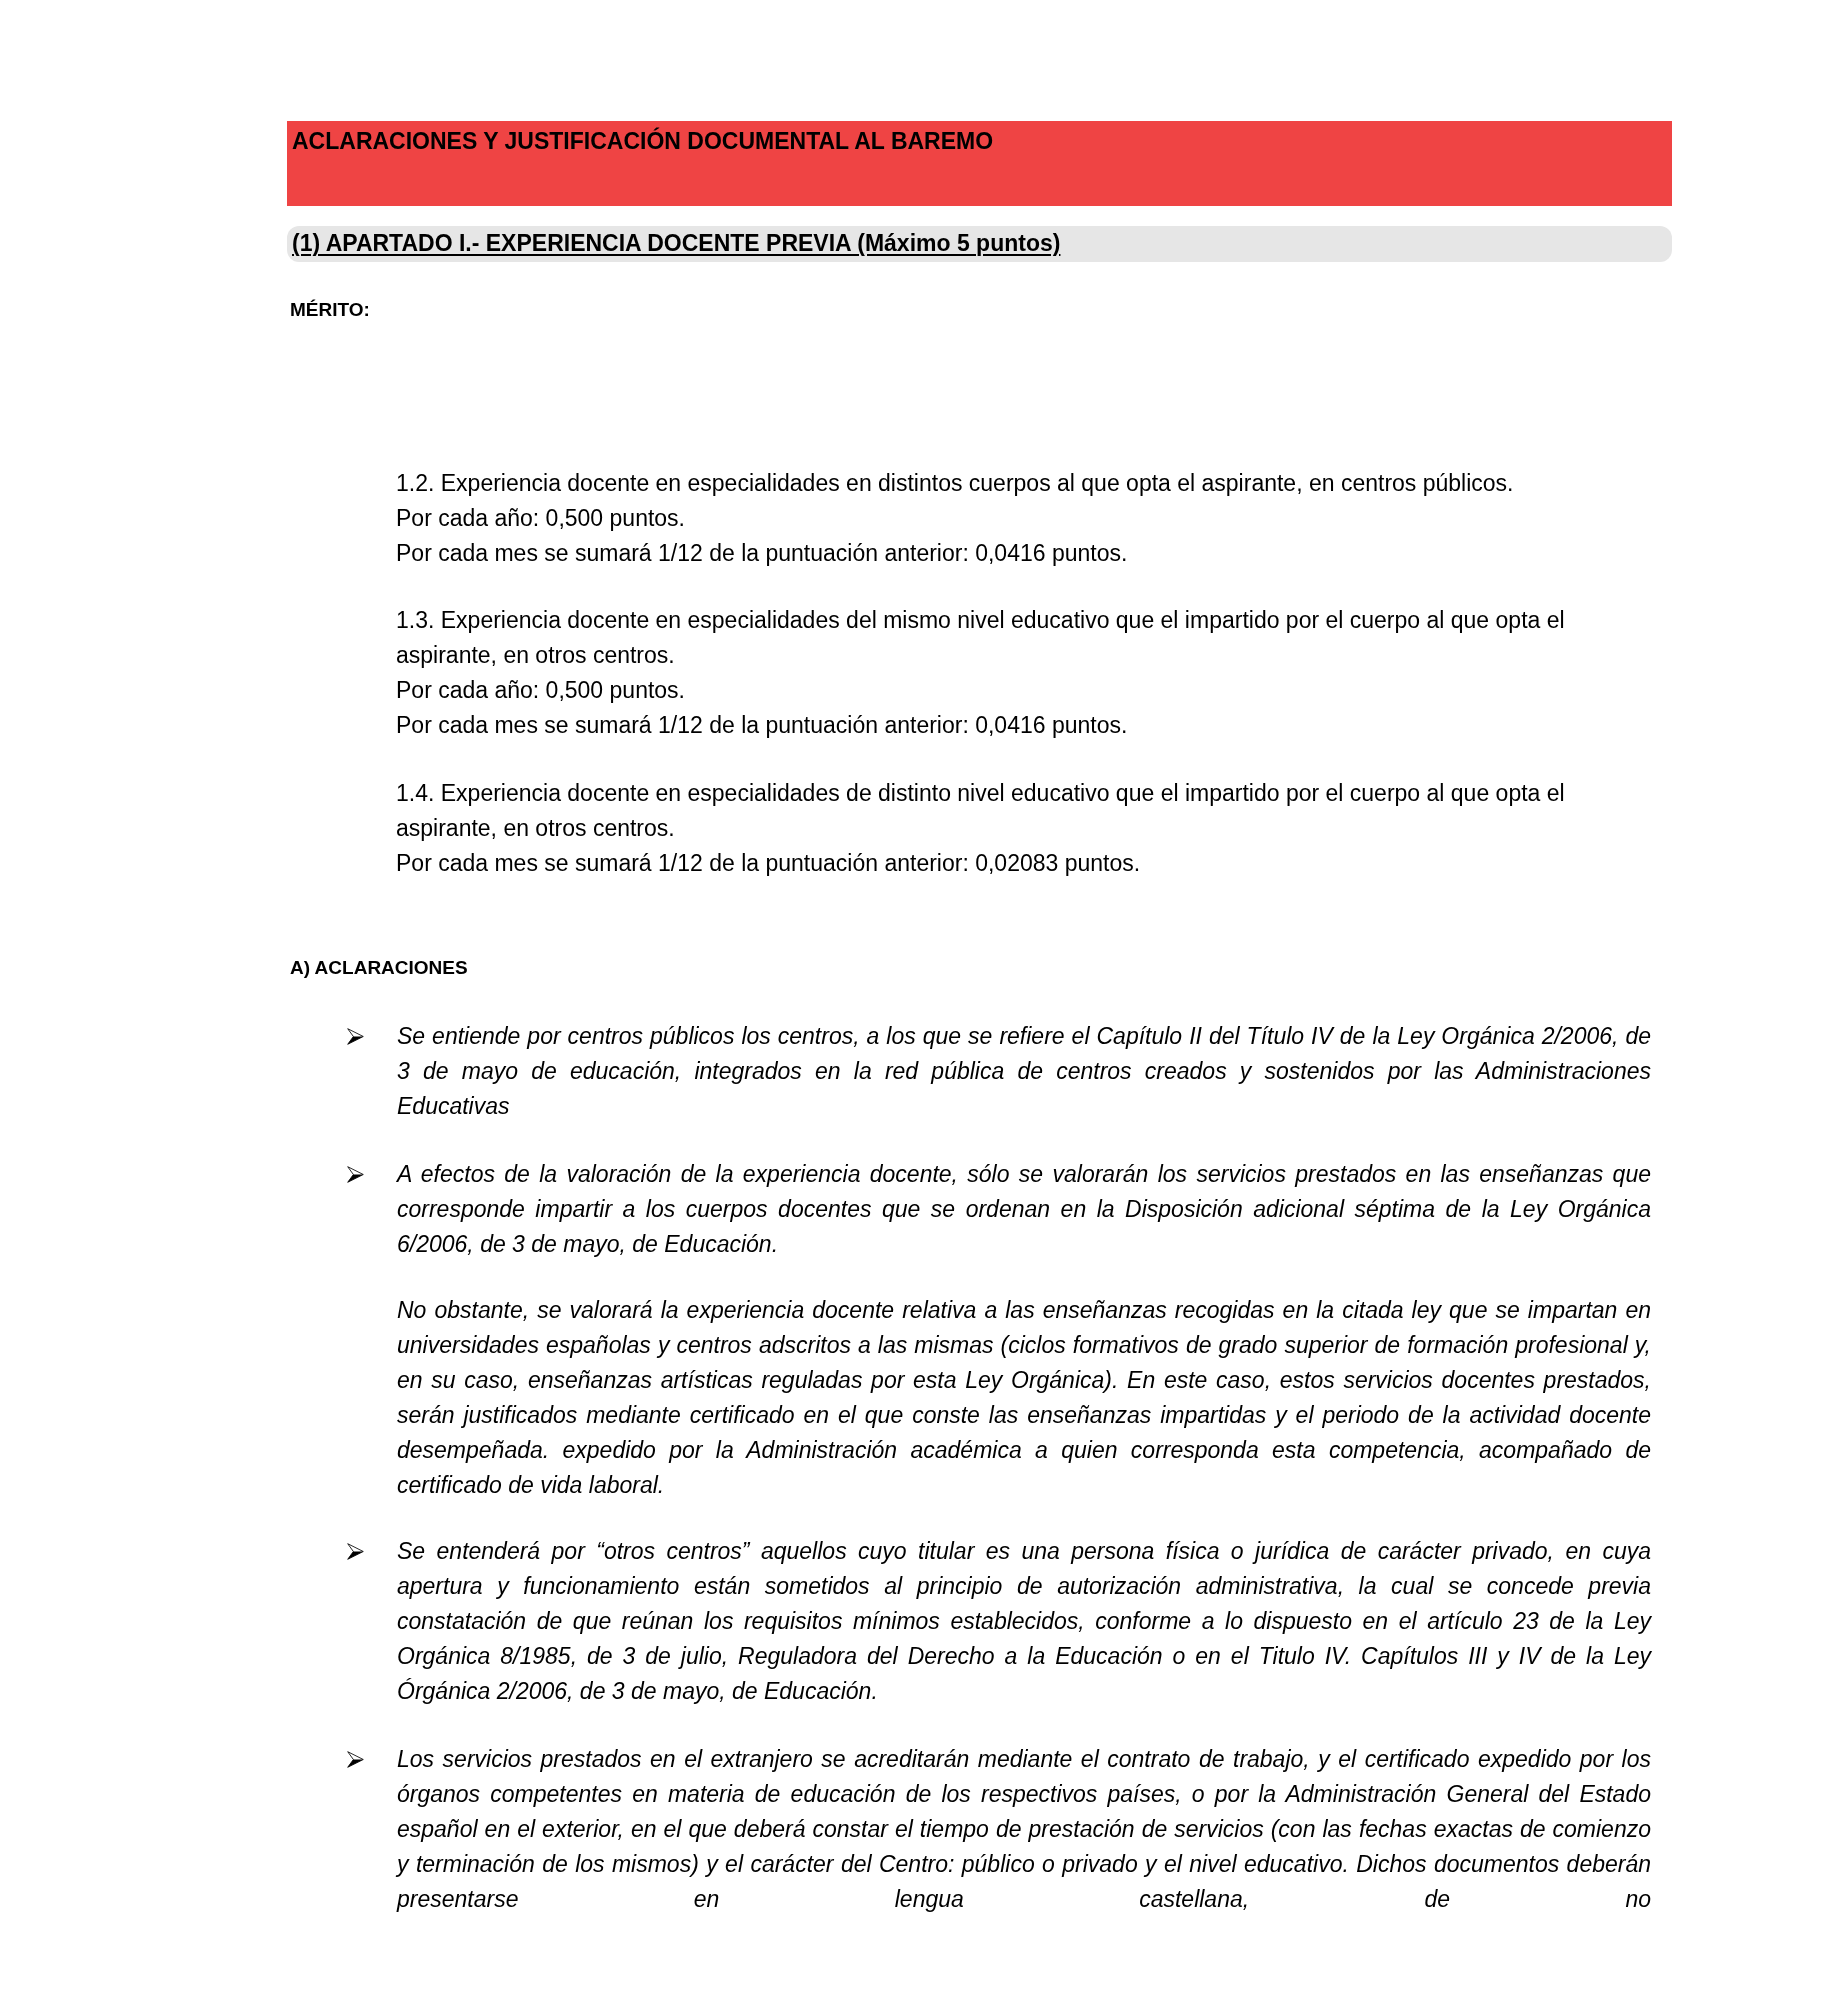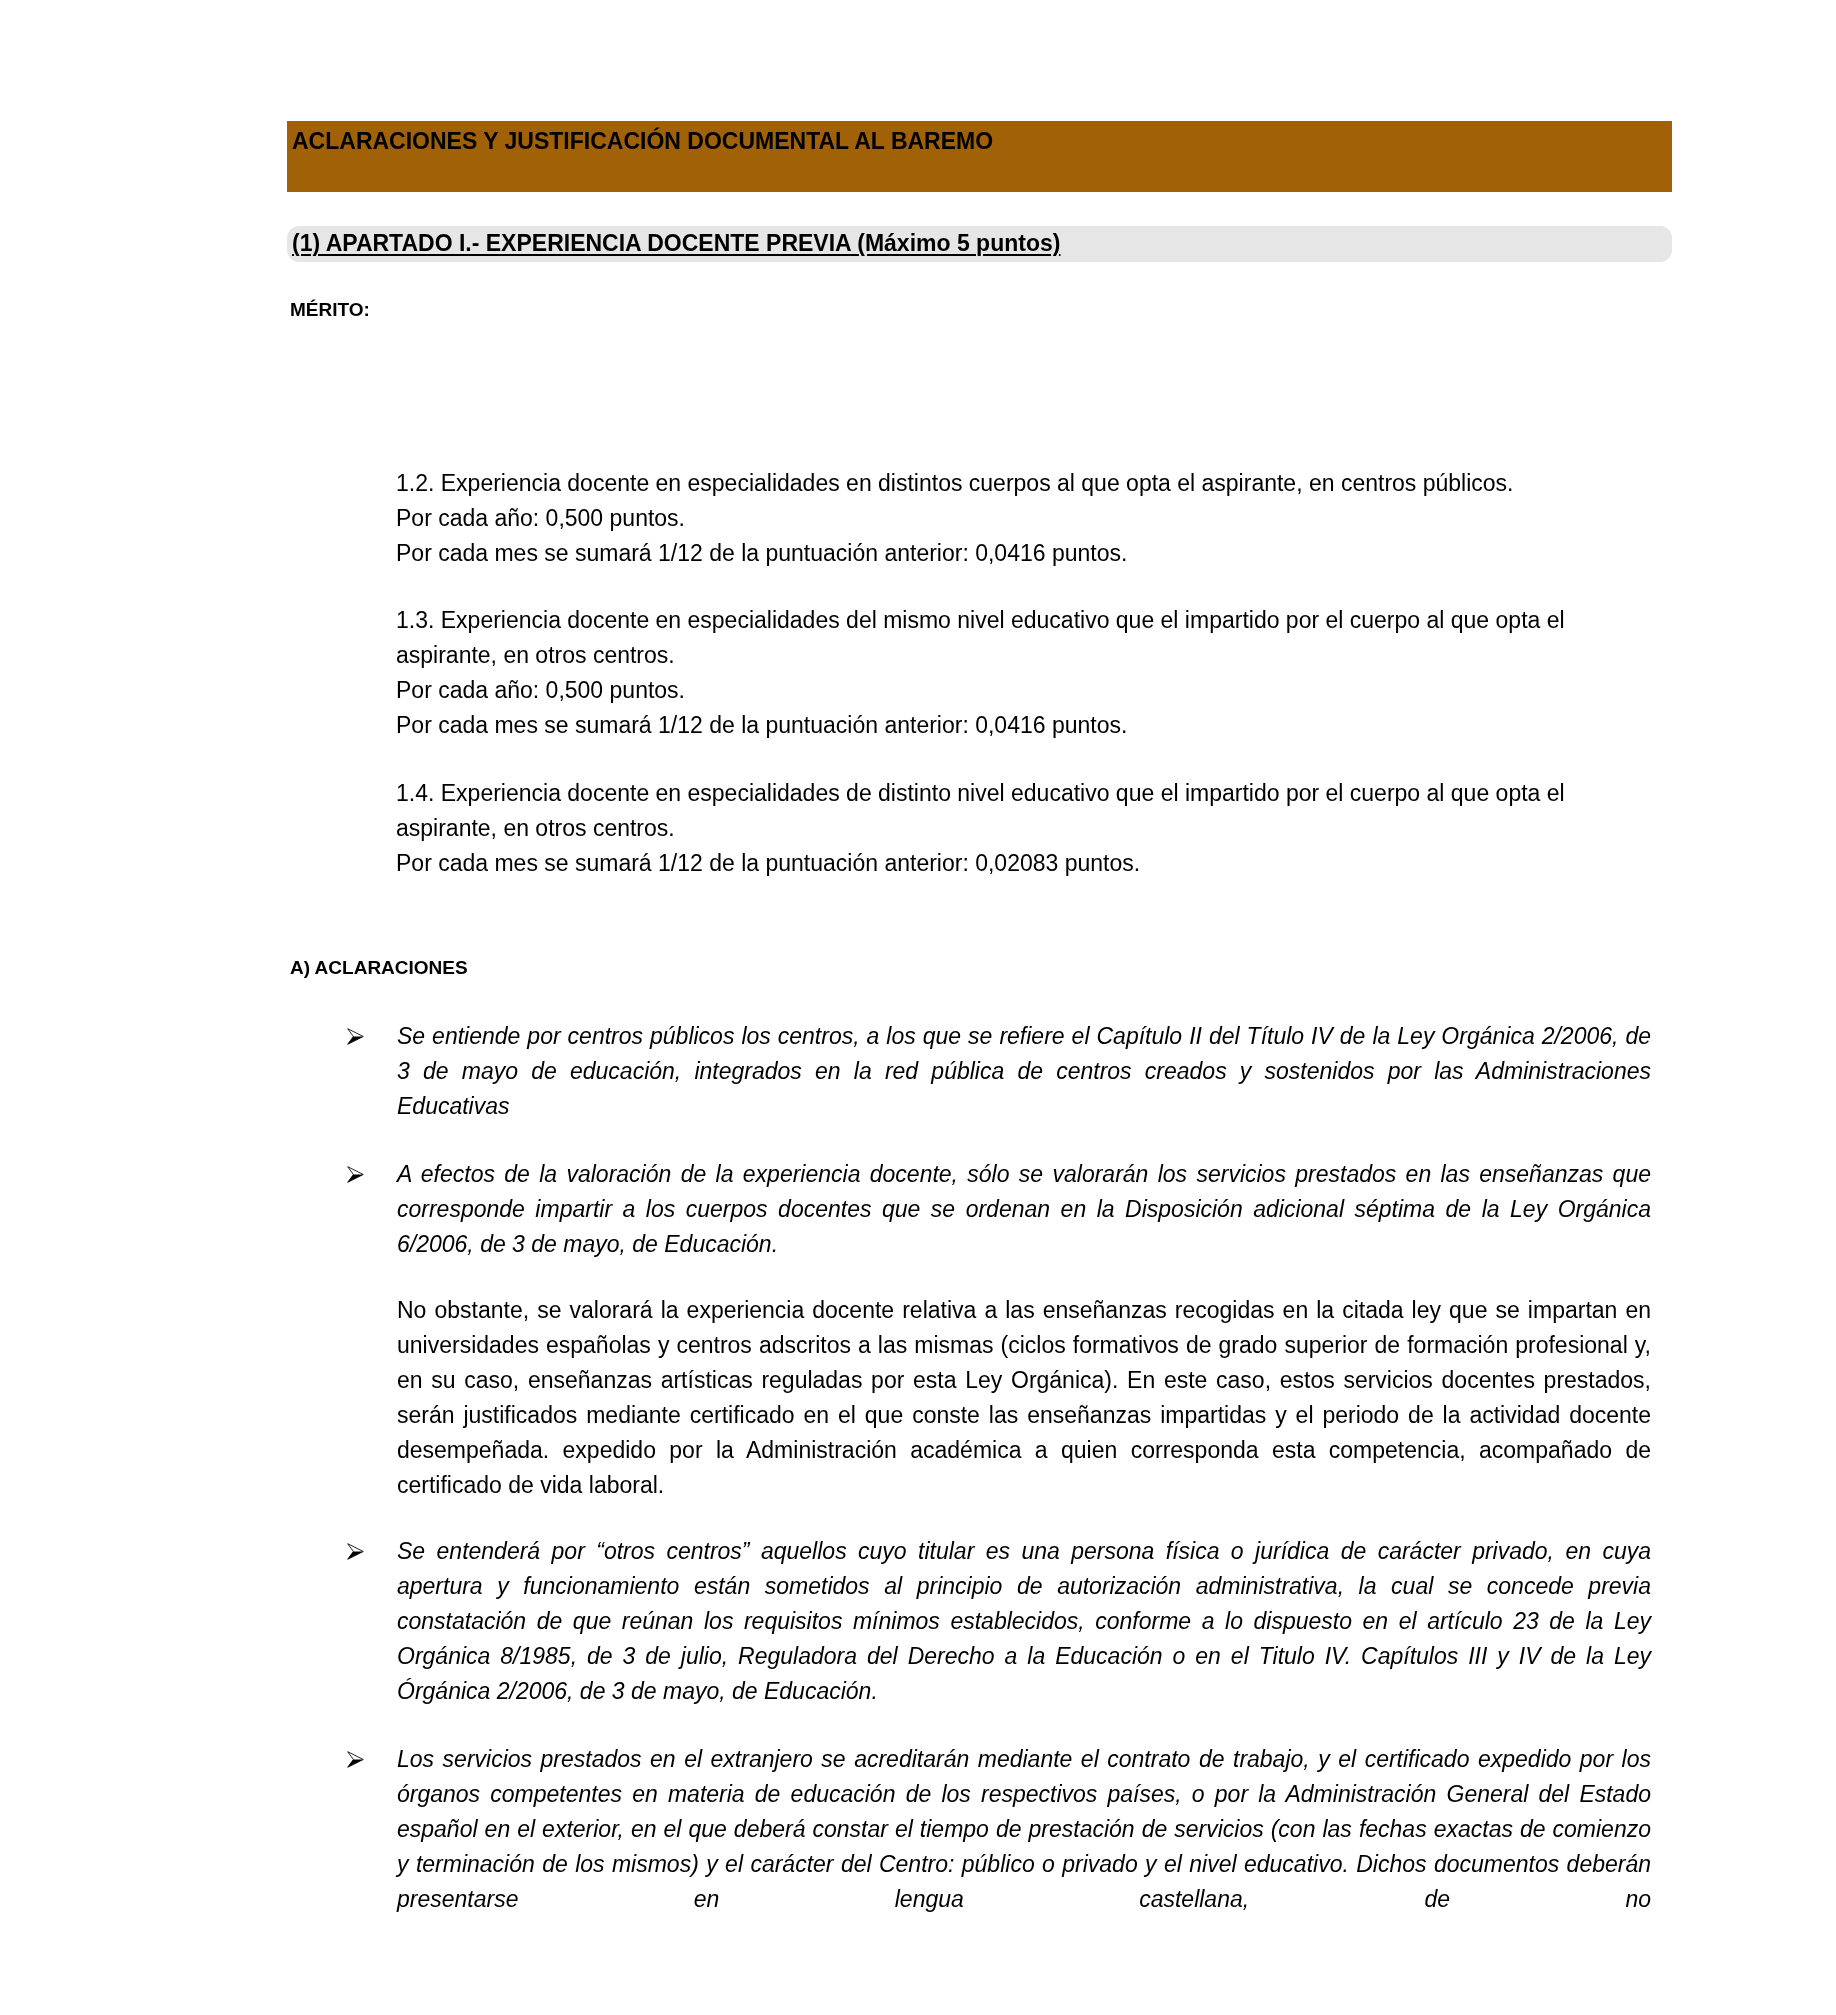--- a/index.html
+++ b/index.html
@@ -1,31 +1,31 @@
 <!DOCTYPE html>
 <html style="font-size:11.3px"><head>
 <meta charset="utf-8">
 <style>
   html, body { margin: 0; padding: 0; background: #ffffff; }
   body { width: 1837px; height: 2015px; position: relative; overflow: hidden;
          font-family: "Liberation Sans", sans-serif; color: #000; }
   .page { position: absolute; left: 0; top: 0; width: 1837px; height: 2015px; background: #fff; }
-  .band-main { position: absolute; left: 287px; top: 121px; width: 1385px; height: 71px; background: #a16207; }
+  .band-main { position: absolute; left: 287px; top: 121px; width: 1385px; height: 85px; background: #ef4444; }
   .band-main .t { position: absolute; left: 5px; top: 2.8px; font-size: 23px; font-weight: bold; line-height: 35px; white-space: nowrap; }
   .band-sec { position: absolute; left: 287px; top: 226px; width: 1385px; height: 36px; background: #e6e6e6; border-radius: 12px; }
   .band-sec .t { position: absolute; left: 5px; top: 0px; font-size: 23px; font-weight: bold; line-height: 35px; white-space: nowrap; text-decoration: underline; text-underline-offset: 2.8px; text-decoration-thickness: 2.1px; }
   .heading { position: absolute; left: 290px; font-size: 19px; font-weight: bold; line-height: 35px; white-space: nowrap; }
   .merit { position: absolute; left: 396px; width: 1254px; font-size: 23px; line-height: 35px; }
   .merit .ln { display: block; white-space: nowrap; }
   .merit .wrap { display: block; white-space: normal; }
   .bullet { position: absolute; left: 346px; width: 1305px; font-size: 23px; line-height: 35px; font-style: italic; }
   .bullet .mark { position: absolute; left: 0; top: 0; width: 28px; height: 35px; }
   .bullet .mark svg { position: absolute; left: 1.4px; top: 8.5px; }
   .bullet .txt { position: absolute; left: 51px; right: 0; top: 0; text-align: justify; text-align-last: left; }
-  .para { position: absolute; left: 397px; width: 1254px; font-size: 23px; line-height: 35px; text-align: justify; text-align-last: left; }
+  .para { position: absolute; left: 397px; width: 1254px; font-size: 23px; line-height: 35px; text-align: justify; text-align-last: left; font-style: italic; }
 </style>
 </head>
 <body>
 
 <div class="page">
 
   <div class="band-main">
     <div class="t">ACLARACIONES Y JUSTIFICACIÓN DOCUMENTAL AL BAREMO</div>
   </div>
 

